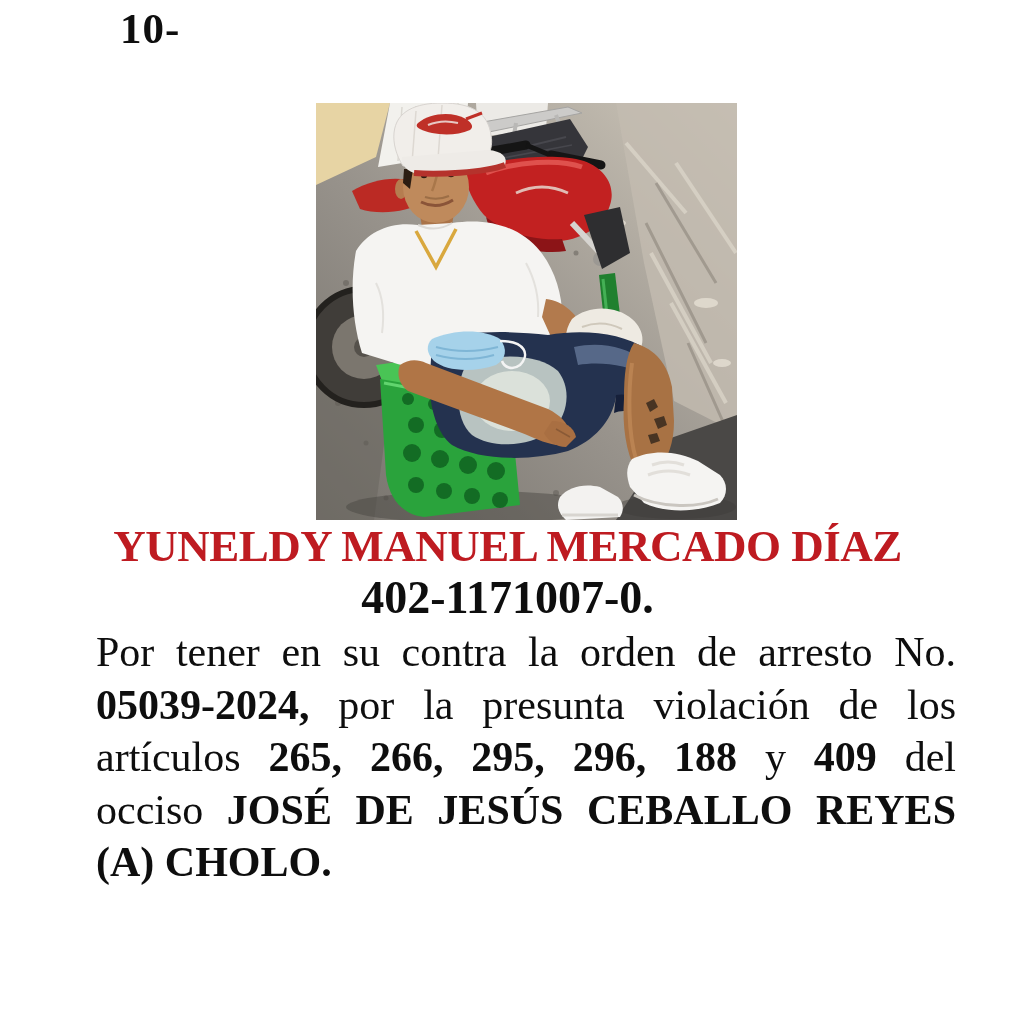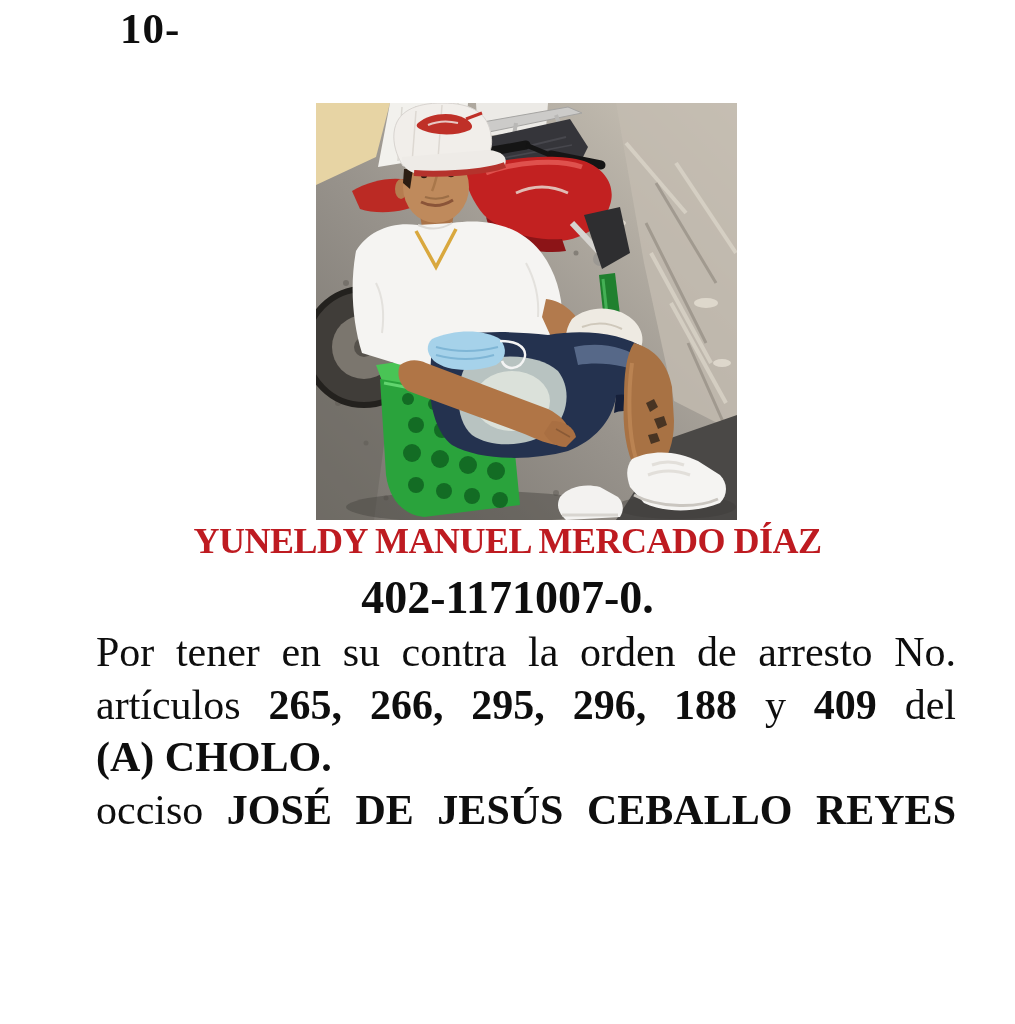--- a/index.html
+++ b/index.html
@@ -13,21 +13,21 @@
   #page-number{
     left:120px;top:4px;
     font-size:43px;font-weight:bold;letter-spacing:1px;
   }
   #photo-frame{
     left:316px;top:103px;width:421px;height:417px;
   }
   #photo-frame svg{display:block;}
   #suspect-name{
     left:67px;top:520px;width:881px;
-    text-align:center;font-size:36px;font-weight:bold;letter-spacing:-0.5px;
+    text-align:center;font-size:45px;font-weight:bold;letter-spacing:-0.5px;
     white-space:nowrap;
   }
   #suspect-cedula{
     left:67px;top:571px;width:881px;
     text-align:center;font-size:46px;font-weight:bold;
   }
   #legal-paragraph{
     left:75px;top:626px;width:881px;
     font-size:42px;line-height:52.5px;
   }
@@ -233,16 +233,17 @@
       <path d="M246,412 L302,412" stroke="#d8d5d0" stroke-width="3"></path>
     </g>
   </svg>
 </div>
 
 <div class="abs" id="suspect-name" style="color: rgb(190, 27, 33);">YUNELDY MANUEL MERCADO DÍAZ</div>
 <div class="abs" id="suspect-cedula">402-1171007-0.</div>
 
 <div class="abs" id="legal-paragraph">
     <div class="par-line"><span>Por tener en su contra la orden de arresto No.</span></div>
+    <div class="par-line"><b>05039-2024,</b><span> por la presunta violación de los</span></div>
     <div class="par-line"><span>artículos </span><b>265, 266, 295, 296, 188</b><span> y </span><b>409</b><span> del</span></div>
+    <div class="par-line"><span>occiso </span><b>JOSÉ DE JESÚS CEBALLO REYES</b></div>
     <div class="par-line par-line-last"><b>(A) CHOLO.</b></div>
-    <div class="par-line"><span>occiso </span><b>JOSÉ DE JESÚS CEBALLO REYES</b></div>
   </div>
 
 </body></html>

